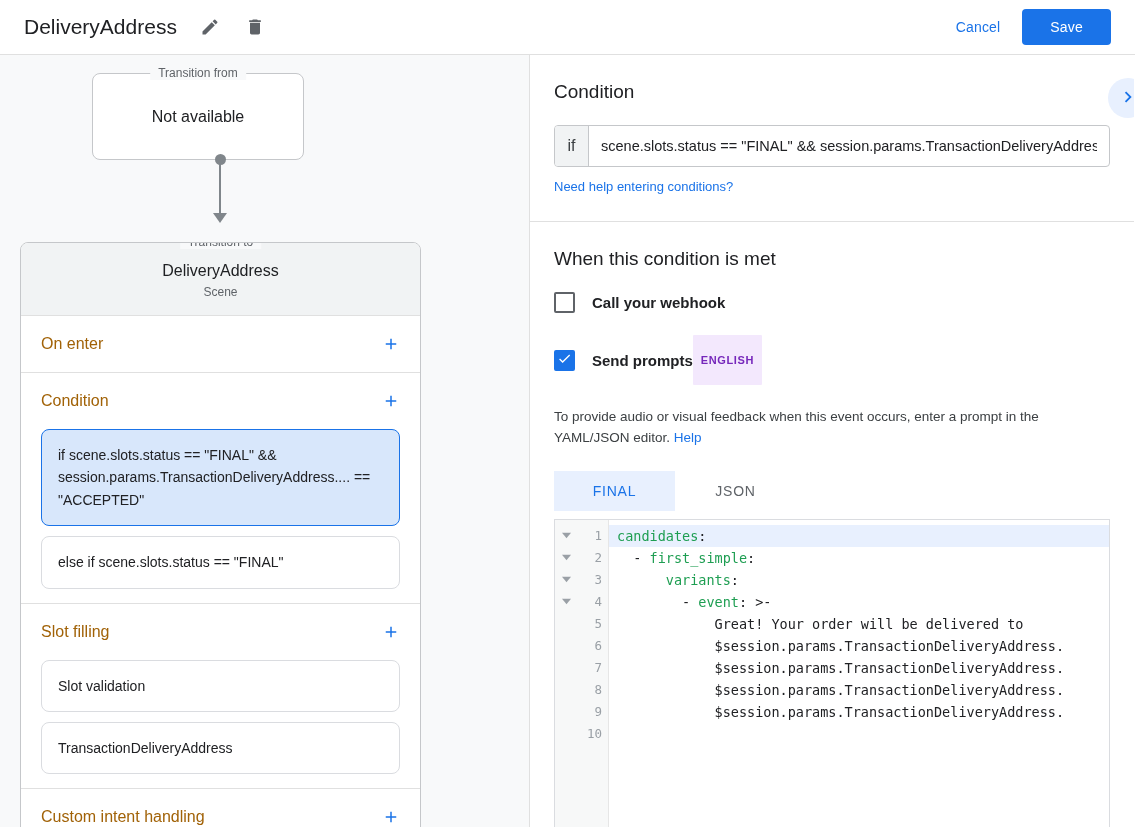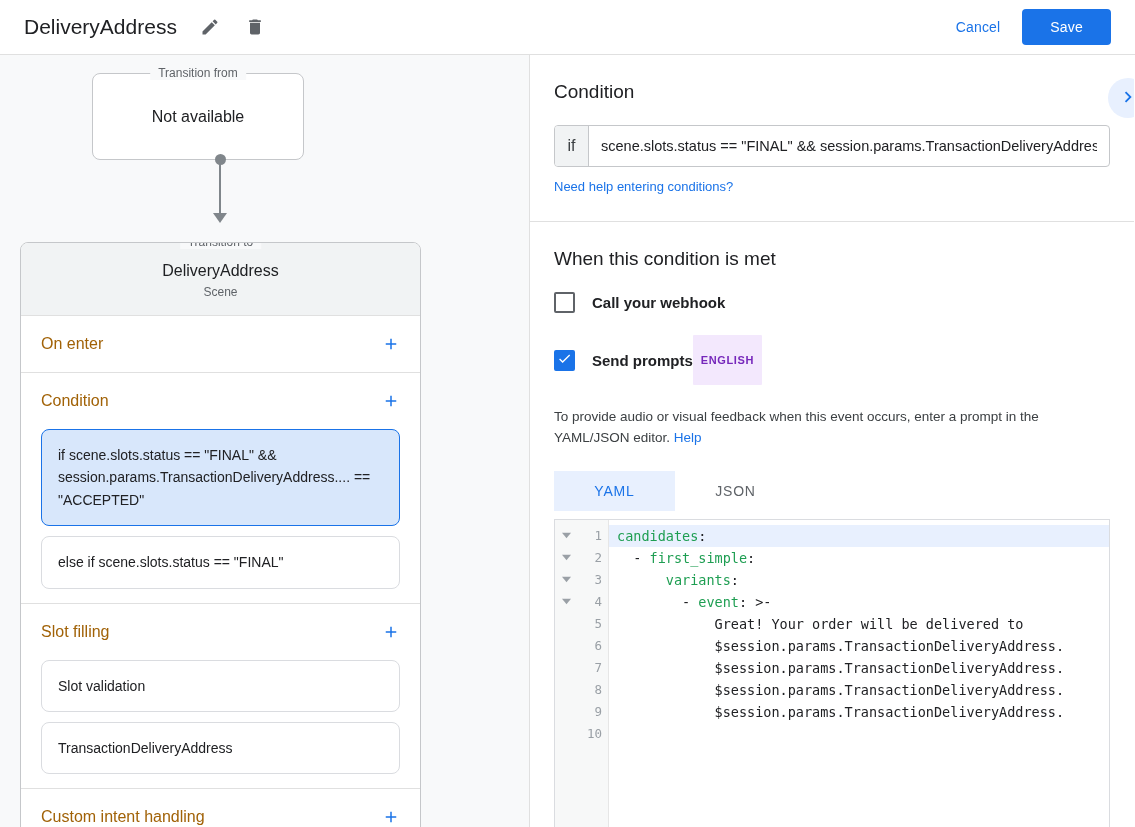--- a/index.html
+++ b/index.html
@@ -513,21 +513,21 @@
               </svg>
           </span>
         </div>
         <span class="check-label">Send prompts</span>
         <span class="lang-chip">ENGLISH</span>
       </div>
 
       <div class="hint-text"><span>To provide audio or visual feedback when this event occurs, enter a prompt in the YAML/JSON editor. </span><a>Help</a></div>
 
       <div class="tabs-row">
-        <button class="tab active">YAML</button>
+        <button class="tab active">FINAL</button>
         <button class="tab">JSON</button>
       </div>
 
       <div class="editor">
         <div class="fold-col" id="fold-col">
             <div class="fold-cell">
               <svg width="9" height="9" viewBox="0 0 10 10" fill="#9aa0a6">
                 <path d="M0 2 L10 2 L5 8 Z"></path>
               </svg>
             </div>

